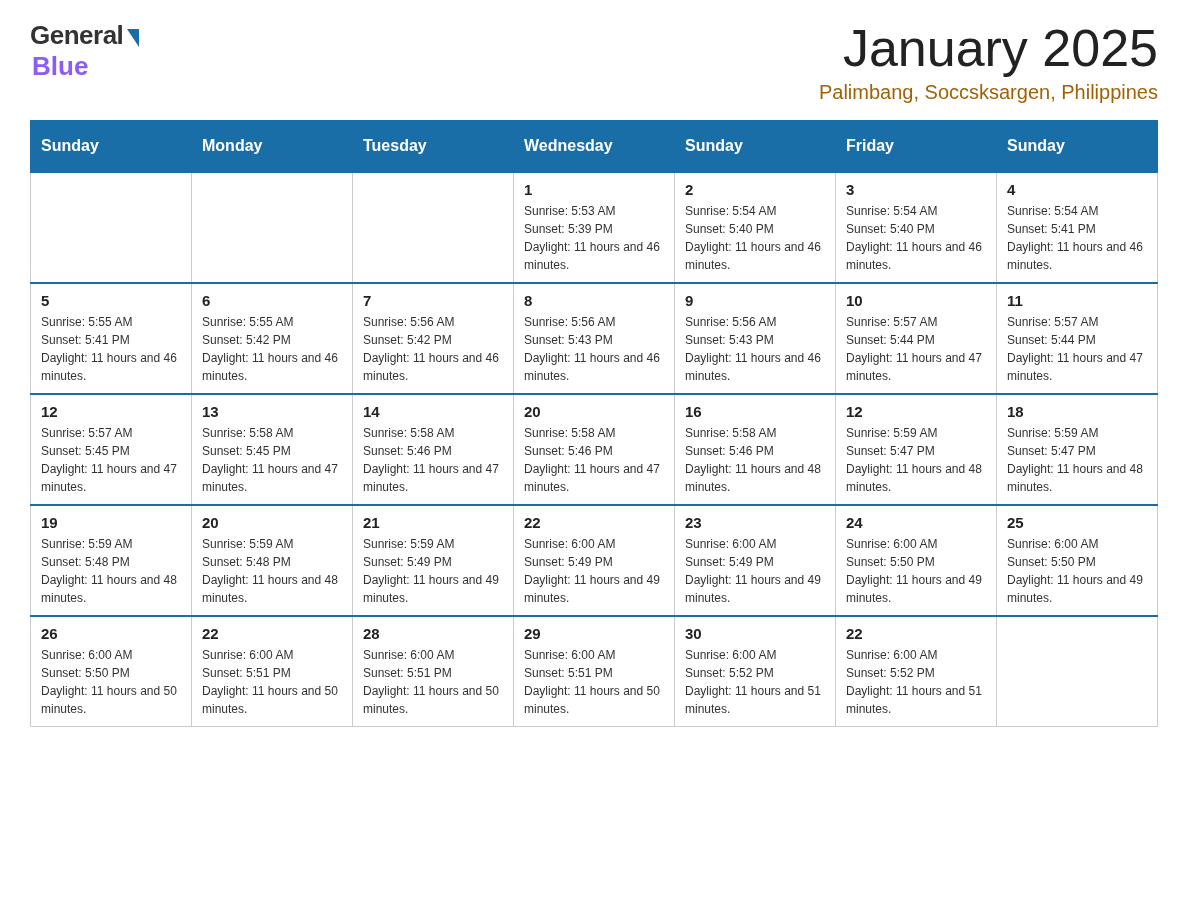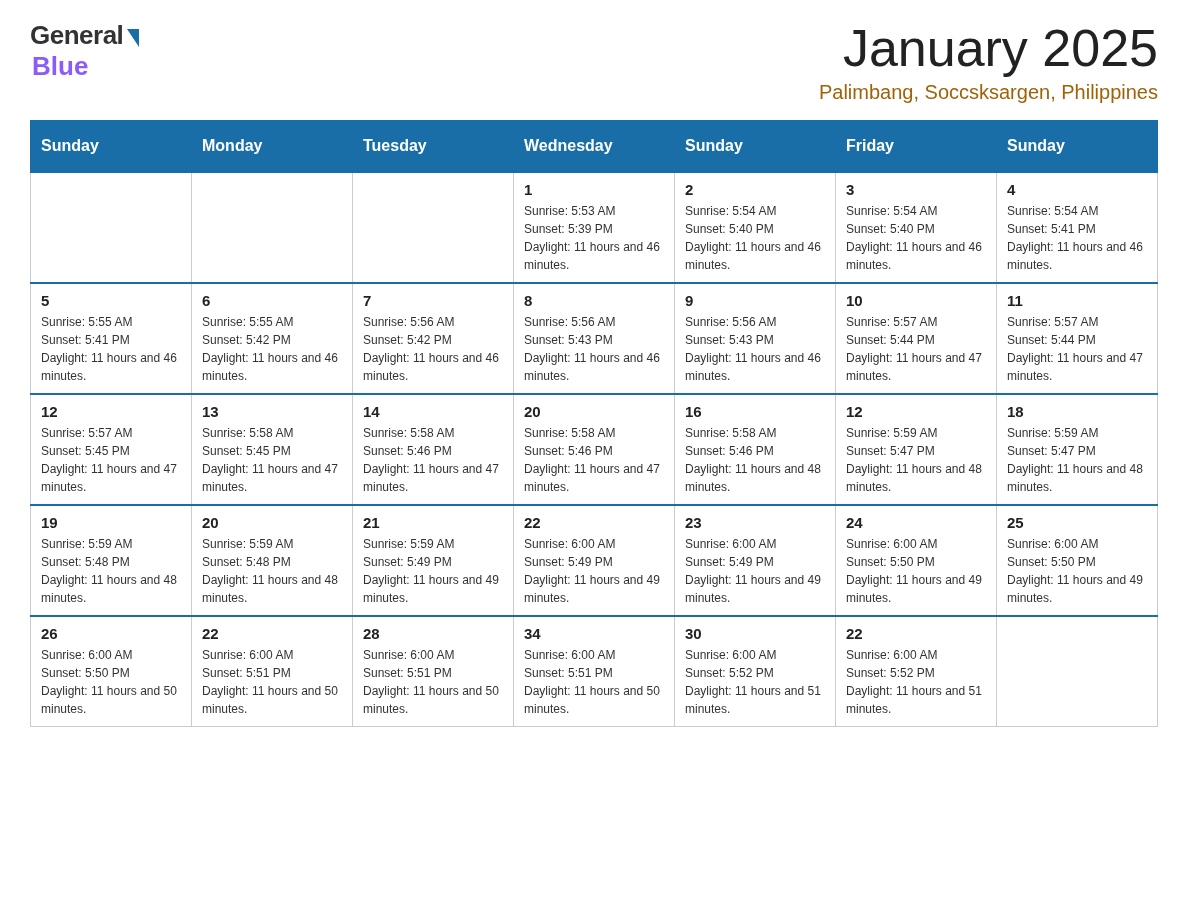--- a/index.html
+++ b/index.html
@@ -310,21 +310,21 @@
 Sunset: 5:51 PM
 Daylight: 11 hours and 50 minutes.</div>
         </td>
         <td>
           <span class="day-num">28</span>
           <div class="day-info" style="white-space: pre-line;">Sunrise: 6:00 AM
 Sunset: 5:51 PM
 Daylight: 11 hours and 50 minutes.</div>
         </td>
         <td>
-          <span class="day-num">34</span>
+          <span class="day-num">29</span>
           <div class="day-info" style="white-space: pre-line;">Sunrise: 6:00 AM
 Sunset: 5:51 PM
 Daylight: 11 hours and 50 minutes.</div>
         </td>
         <td>
           <span class="day-num">30</span>
           <div class="day-info" style="white-space: pre-line;">Sunrise: 6:00 AM
 Sunset: 5:52 PM
 Daylight: 11 hours and 51 minutes.</div>
         </td>

